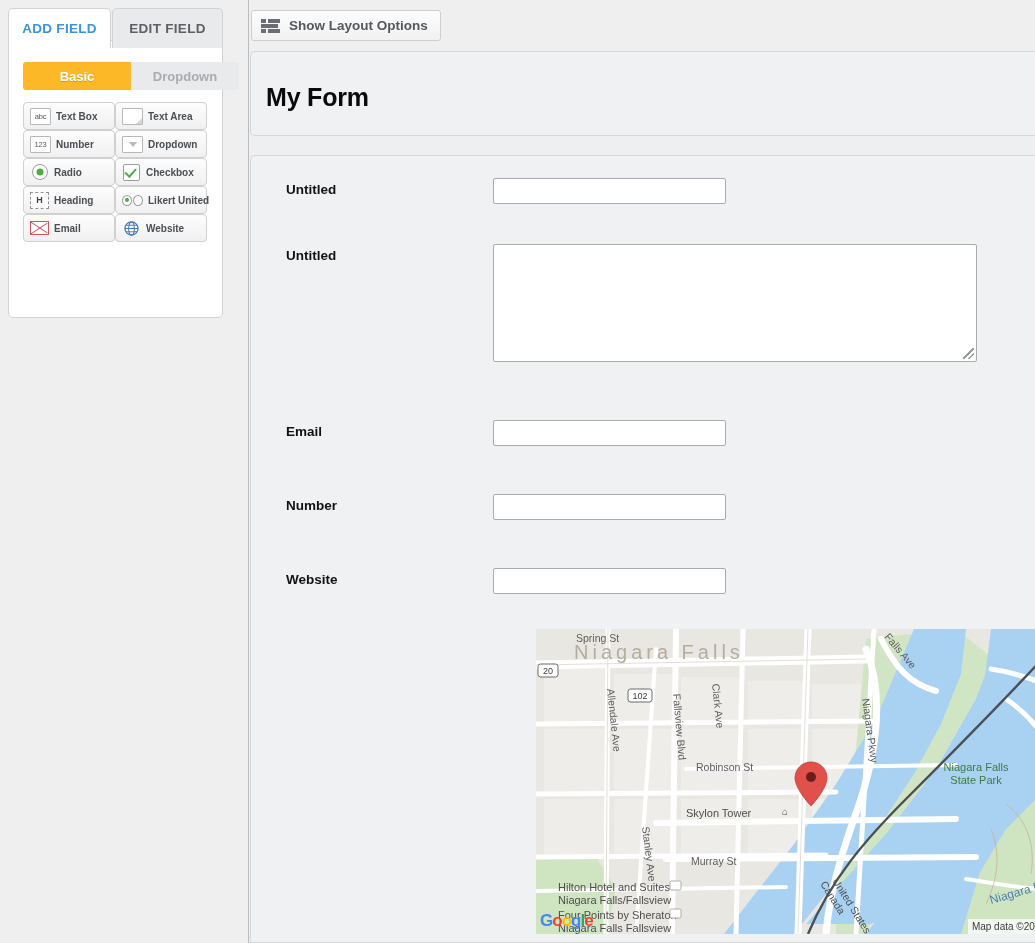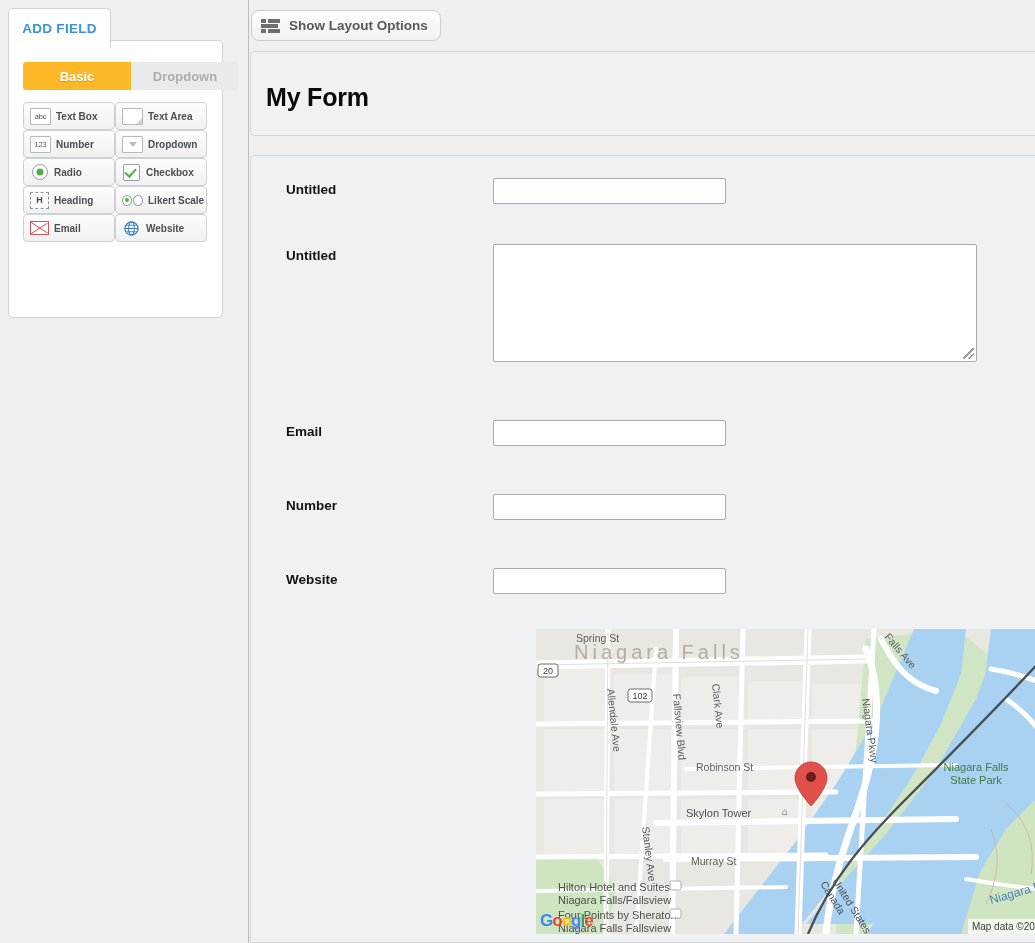--- a/index.html
+++ b/index.html
@@ -271,21 +271,21 @@
   #layout-options-btn {
     position: absolute;
     left: 1px; top: 10px;
     height: 31px;
     padding: 0 12px 0 9px;
     display: flex;
     align-items: center;
     gap: 9px;
     background: linear-gradient(to bottom, #fdfdfd 0%, #f1f1f2 100%);
     border: 1px solid #ccced0;
-    border-radius: 8px;
+    border-radius: 3px;
     cursor: pointer;
     box-sizing: border-box;
   }
   #layout-options-btn .txt {
     font-size: 13.5px;
     font-weight: bold;
     color: #55585c;
     white-space: nowrap;
   }
   .layout-glyph {
@@ -412,20 +412,23 @@
 </style>
 </head>
 <body>
 
 <div id="sidebar">
 
   <div class="tab-strip">
     <div class="tab tab-active">
       <span>ADD FIELD</span>
     </div>
+    <div class="tab tab-inactive">
+      <span>EDIT FIELD</span>
+    </div>
   </div>
 
   <div class="panel">
 
     <div class="seg-group">
       <div class="seg seg-on">
         <span>Basic</span>
       </div>
       <div class="seg seg-off">
         <span>Dropdown</span>
@@ -471,21 +474,21 @@
       <div class="field-btn">
         <span class="ficon ic-heading">H</span>
         <span class="lbl">Heading</span>
       </div>
 
       <div class="field-btn">
         <span class="ficon ic-likert">
             <i class="on"></i>
             <i></i>
           </span>
-        <span class="lbl">Likert Scale</span>
+        <span class="lbl">Likert United</span>
       </div>
 
       <div class="field-btn">
         <span class="ficon">
             <i class="ic-env"></i>
           </span>
         <span class="lbl">Email</span>
       </div>
 
       <div class="field-btn">

